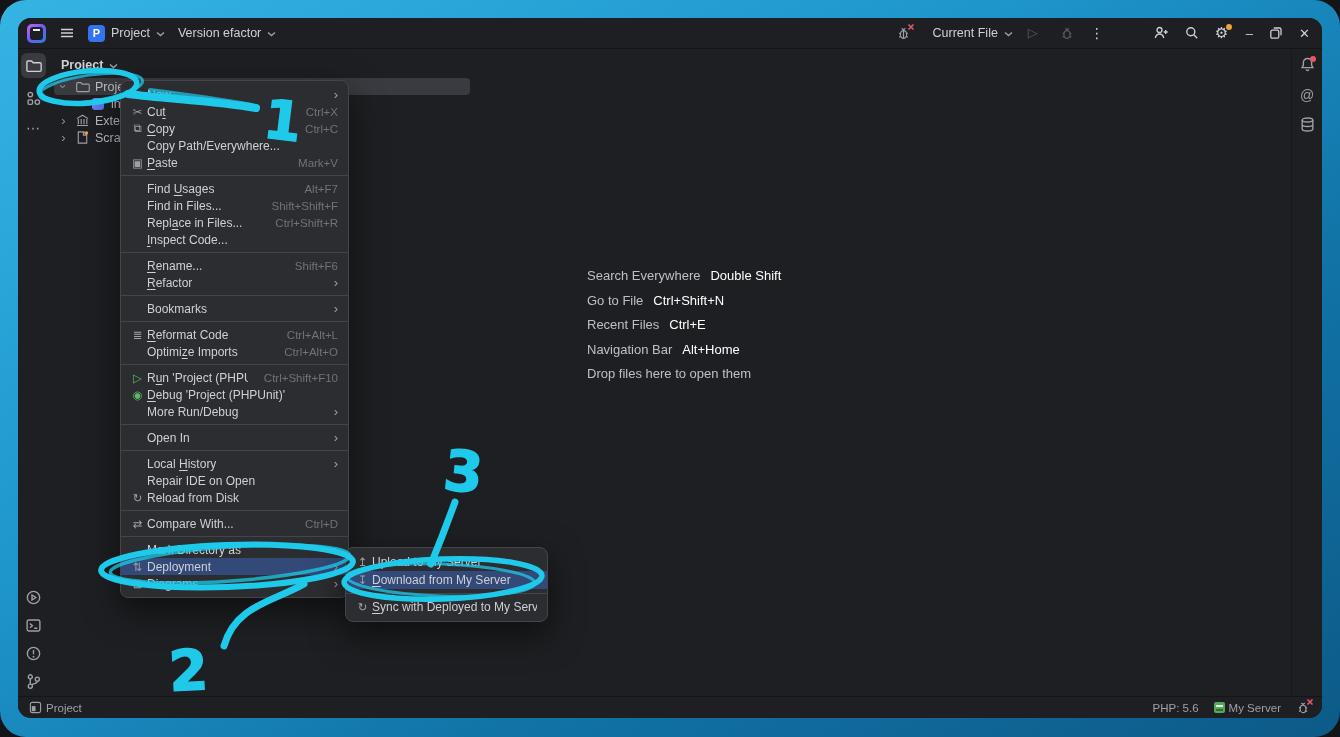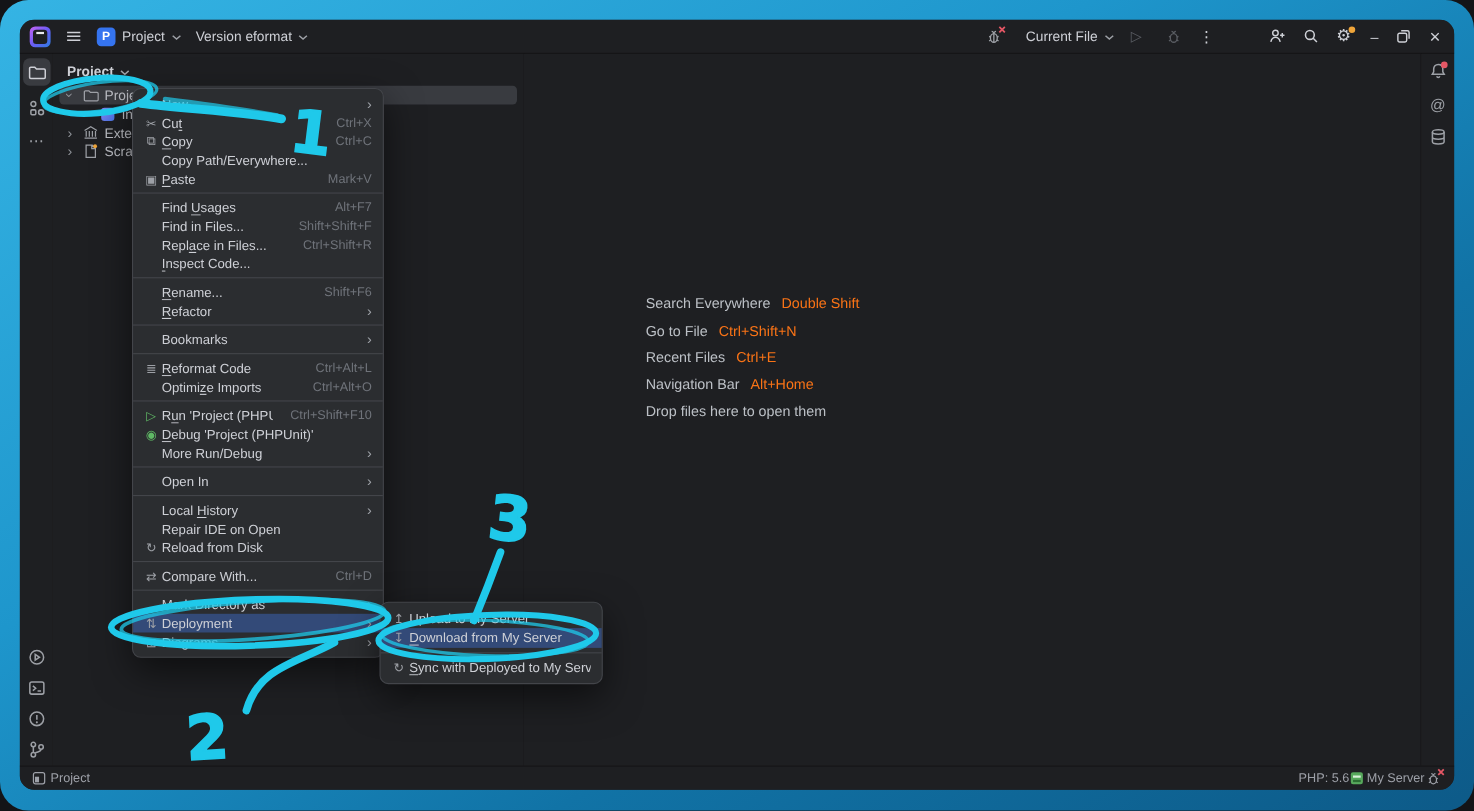--- a/index.html
+++ b/index.html
@@ -56,27 +56,27 @@
   .tw-arrow{width:11px;text-align:center;color:#8d9096;font-size:13px;display:inline-block;flex:0 0 11px;}
   .tw-arrow.open{transform:rotate(90deg);}
   .tw-icon{width:16px;height:16px;flex:0 0 16px;display:flex;align-items:center;justify-content:center;color:#9da0a6;}
   .php-dot{width:12px;height:12px;border-radius:3px;background:linear-gradient(135deg,#8a7ff2,#4a77e8);display:inline-block;}
 
   
   .editor{position:absolute;left:458px;top:31px;right:30px;bottom:21px;background:#1e1f22;}
   .hints{position:absolute;left:111px;top:219px;display:flex;flex-direction:column;gap:11.5px;}
   .hint-row{display:flex;align-items:baseline;gap:10px;font-size:13px;height:13px;}
   .hint-label{color:#bcc0c6;}
-  .hint-key{color:#f97316;}
+  .hint-key{color:#ffffff;}
 
   
   .statusbar{position:absolute;left:0;right:0;bottom:0;height:21px;border-top:1px solid #141517;
              background:#1e1f22;display:flex;align-items:center;font-size:11.5px;color:#9da0a8;}
   .sb-left{display:flex;align-items:center;gap:5px;padding-left:11px;}
-  .sb-right{margin-left:auto;display:flex;gap:1px;padding-right:10px;}
+  .sb-right{margin-left:auto;display:flex;gap:15px;padding-right:10px;}
   .sb-item{display:flex;align-items:center;gap:4px;}
   .server-ic{width:11px;height:11px;border-radius:2px;background:var(--green2);display:inline-block;position:relative;}
   .server-ic i{position:absolute;left:2px;right:2px;height:1.5px;background:#d9f2da;top:3px;}
   .server-ic em{position:absolute;left:2px;right:2px;height:1.5px;background:#2c6e33;top:7px;}
 
   
   .menu{position:absolute;background:#2b2d30;border:1px solid #43454a;border-radius:8px;
         padding:5px 0;box-shadow:0 12px 34px rgba(0,0,0,.55);z-index:20;}
   #context-menu{left:102px;top:62px;width:227px;}
   #deploy-submenu{left:327px;top:529px;width:201px;z-index:21;}
@@ -116,21 +116,21 @@
             </svg>
         </span>
         <span class="widget">
           <span class="pbadge">P</span>
           <span>Project</span>
           <span class="chev"><svg width="9" height="6" viewBox="0 0 9 6" fill="none" stroke="#9da0a6" stroke-width="1.4">
                 <path d="M1 1.5l3.5 3 3.5-3"></path>
               </svg></span>
         </span>
         <span class="widget">
-          <span>Version eformat</span>
+          <span>Version efactor</span>
           <span class="chev"><svg width="9" height="6" viewBox="0 0 9 6" fill="none" stroke="#9da0a6" stroke-width="1.4">
                 <path d="M1 1.5l3.5 3 3.5-3"></path>
               </svg></span>
         </span>
       </div>
       <div class="tb-right">
         <span class="icon16">
           <svg width="16" height="16" viewBox="0 0 16 16" fill="none" stroke="#9da0a6" stroke-width="1.2">
               <ellipse cx="7.5" cy="9.5" rx="3.1" ry="3.9"></ellipse>
               <path d="M7.5 5.6a2 2 0 0 1 2-2M7.5 5.6a2 2 0 0 0-2-2M3.2 8l1.4.7M3.2 12.3l1.6-1M11.8 8l-1.4.7M11.8 12.3l-1.6-1M7.5 5.6v7.8"></path>

